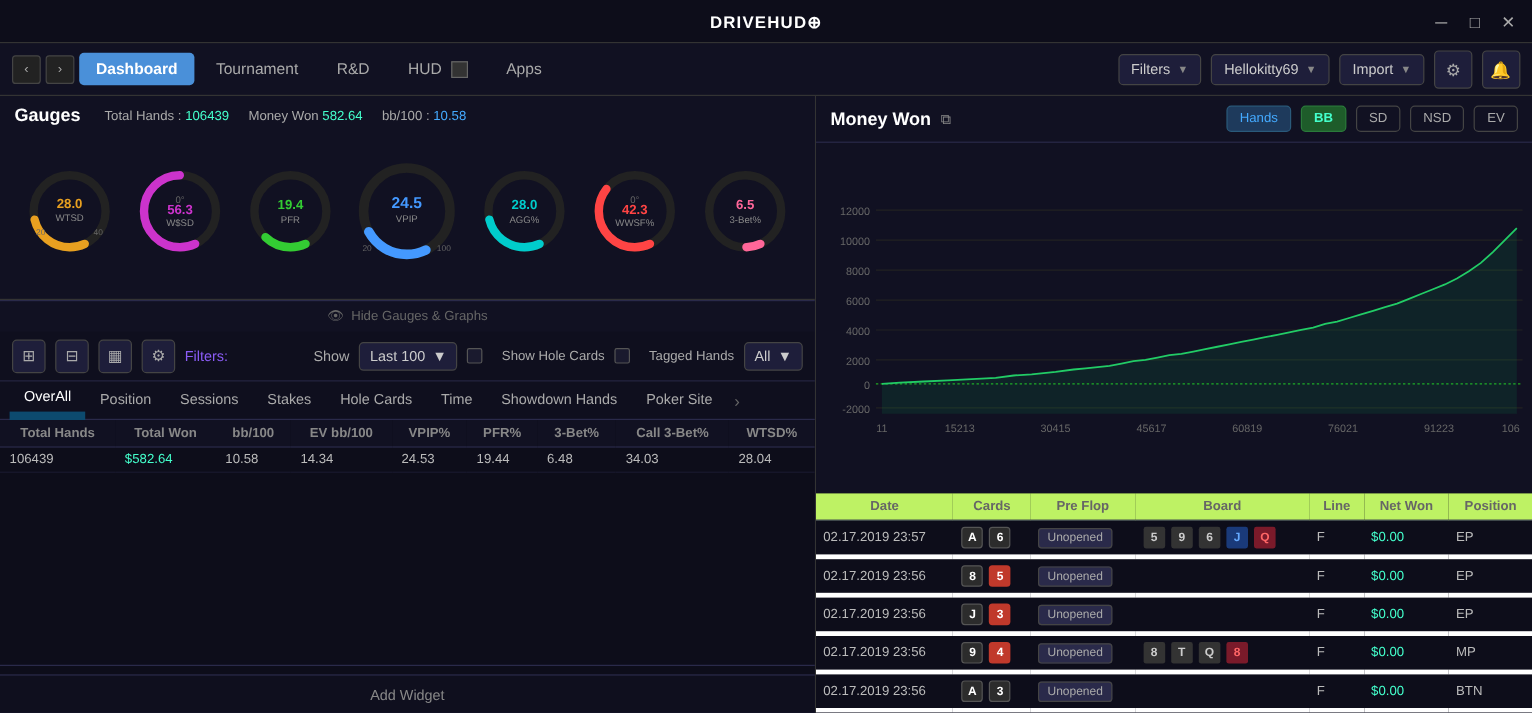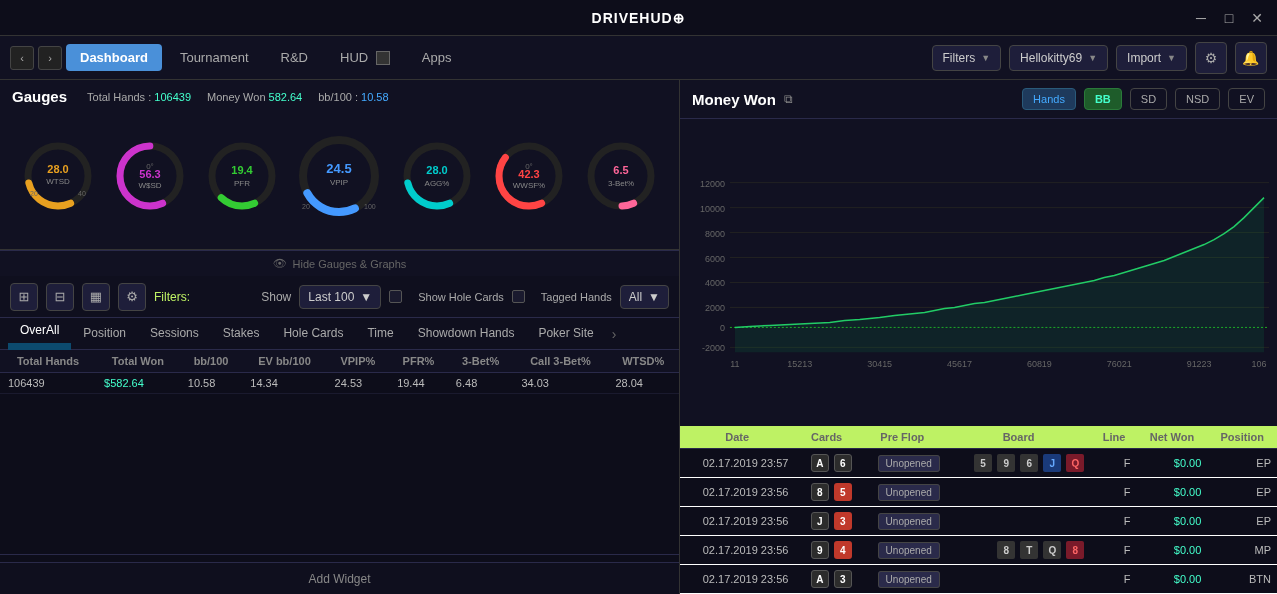--- a/index.html
+++ b/index.html
@@ -196,21 +196,21 @@
       background: #1e1e3a;
       border: 1px solid #444;
       border-radius: 4px;
       display: flex;
       align-items: center;
       justify-content: center;
       cursor: pointer;
       color: #aaa;
       font-size: 13px;
     }
-    .filters-label { color: #bef264; font-size: 12px; }
+    .filters-label { color: #8b5cf6; font-size: 12px; }
     .tools-spacer { flex: 1; }
     .show-label { color: #aaa; font-size: 12px; }
     .show-dropdown {
       background: #1e1e3a;
       border: 1px solid #444;
       color: #ccc;
       padding: 4px 8px;
       border-radius: 4px;
       font-size: 12px;
       cursor: pointer;
@@ -374,24 +374,24 @@
       background: #bef264;
       color: #666;
       font-size: 11px;
       padding: 5px 8px;
       text-align: center;
       border-bottom: 1px solid #2a2a4a;
       white-space: nowrap;
     }
     .right-table td {
       padding: 4px 6px;
-      border-bottom: 1px solid #ffffff;
+      border-bottom: 4px solid #ffffff;
       font-size: 11px;
       color: #bbb;
-      text-align: right;
+      text-align: left;
       white-space: nowrap;
     }
 
     
     .card-badge {
       display: inline-flex;
       align-items: center;
       justify-content: center;
       width: 18px;
       height: 18px;

